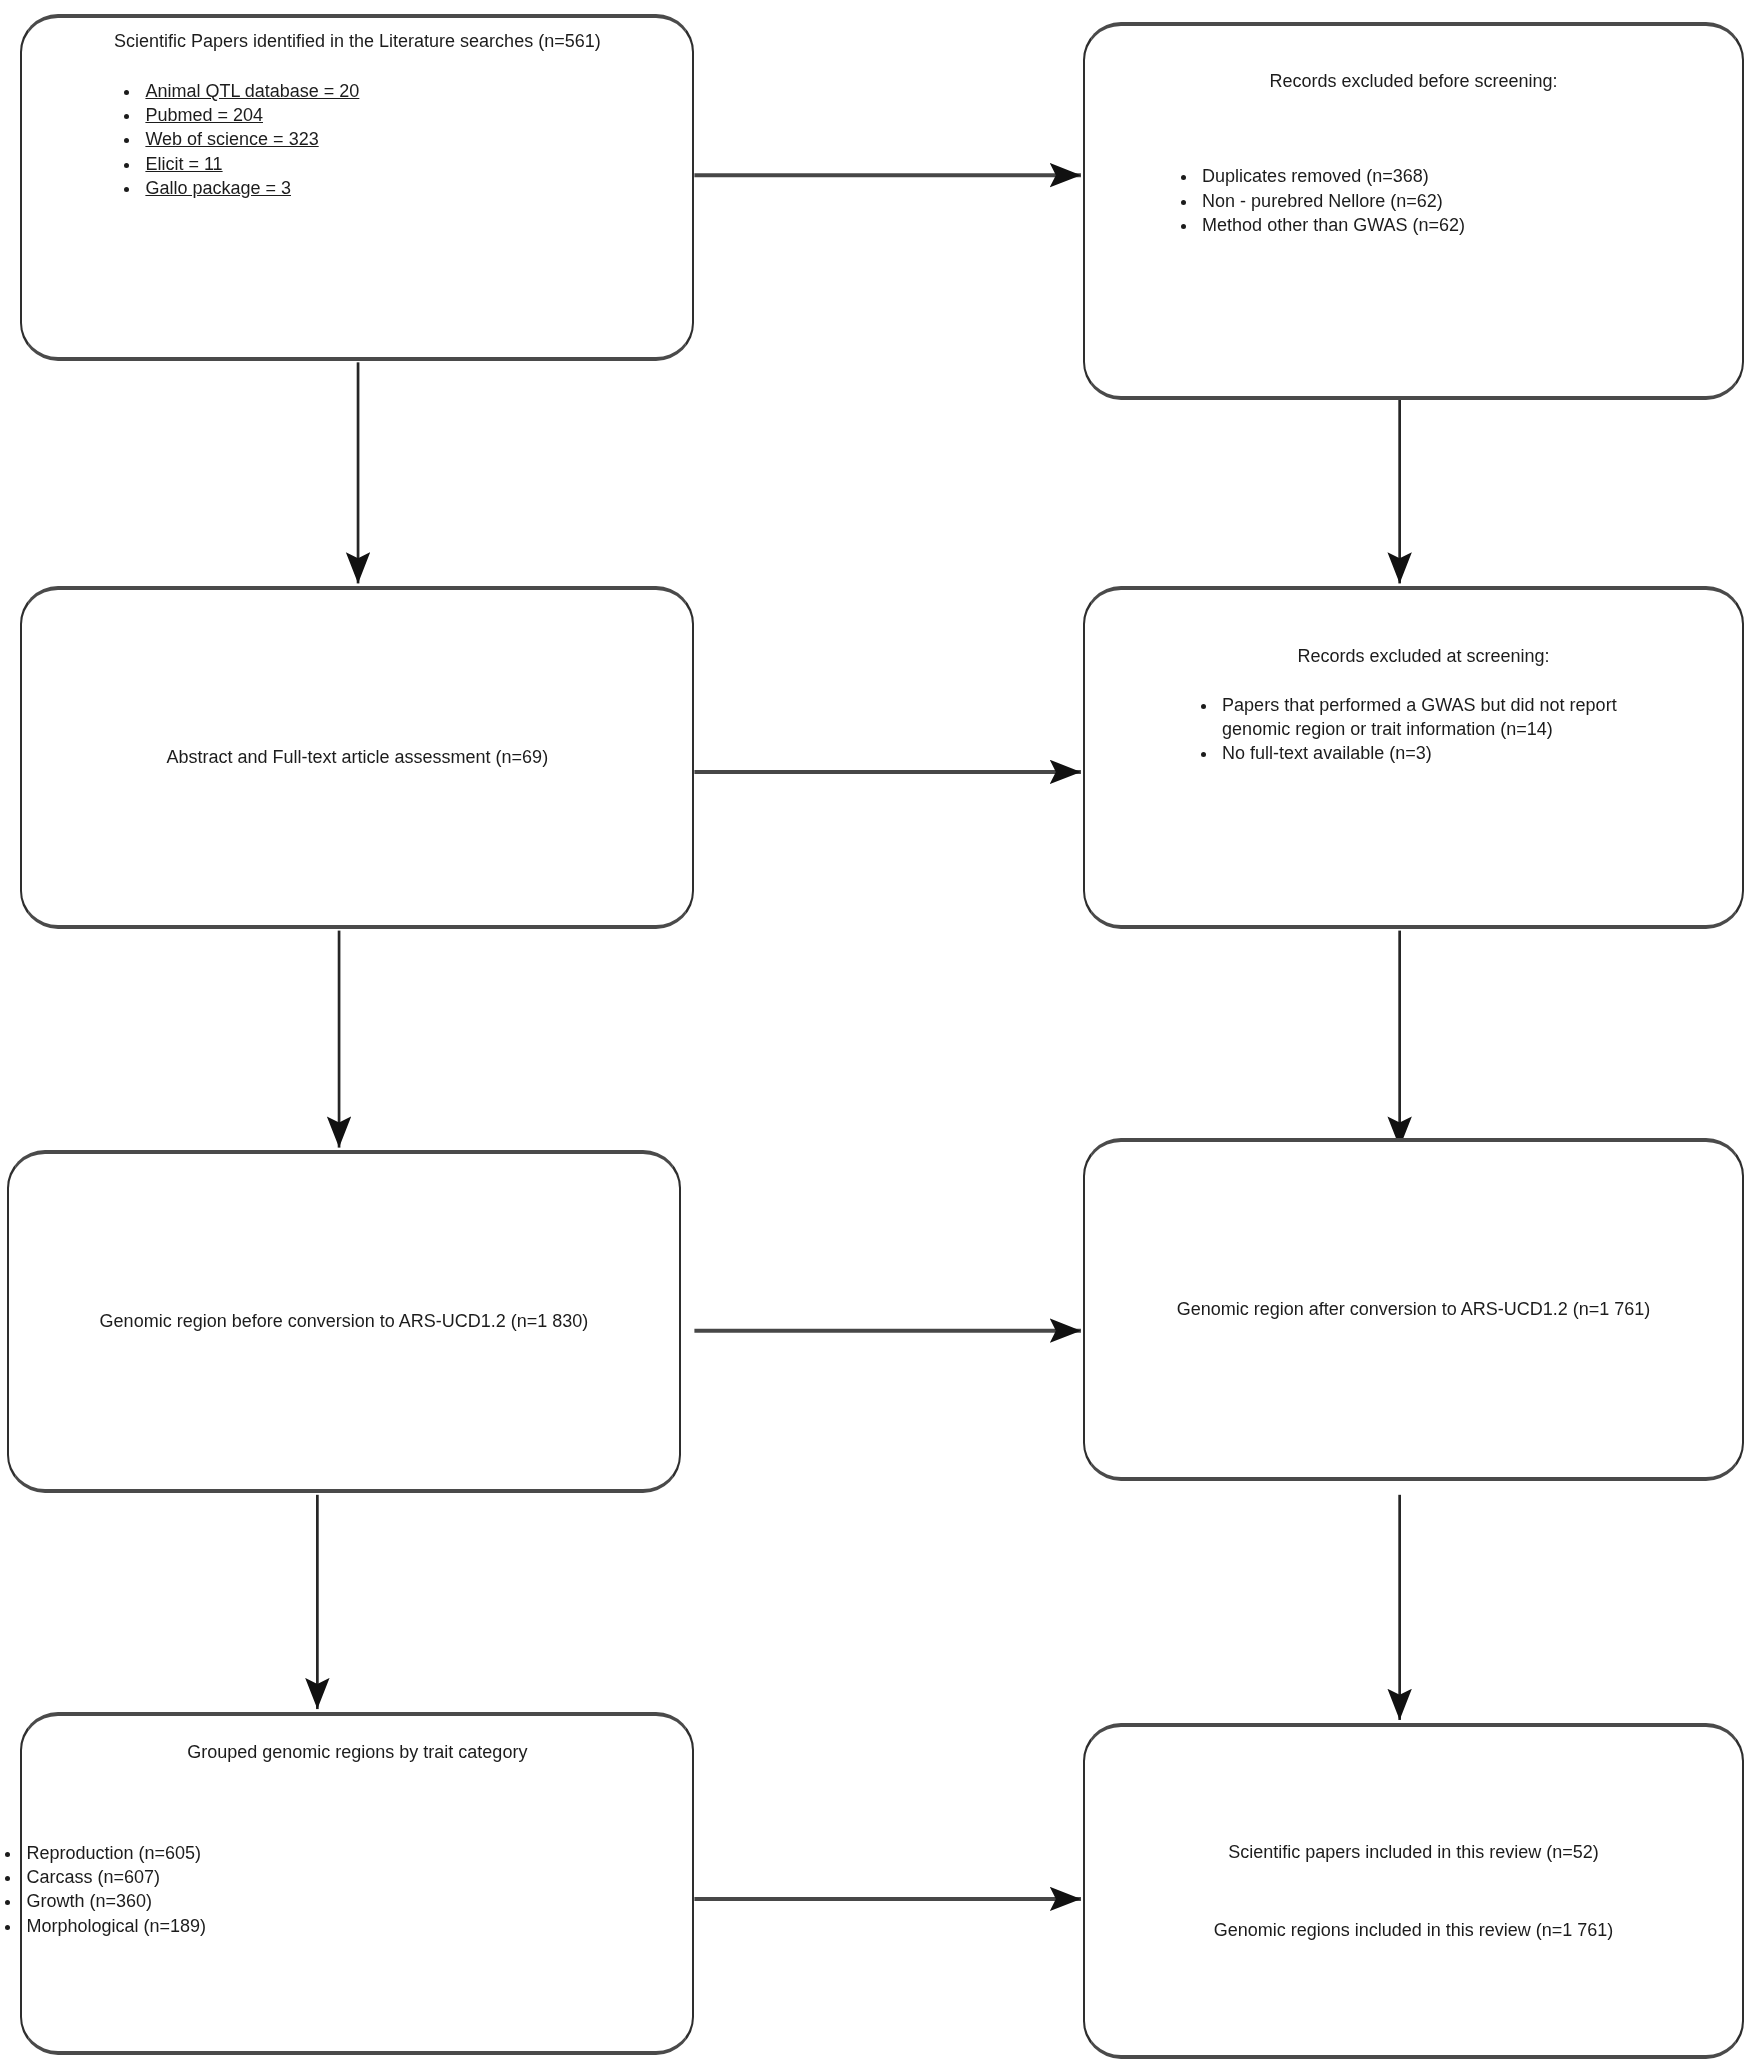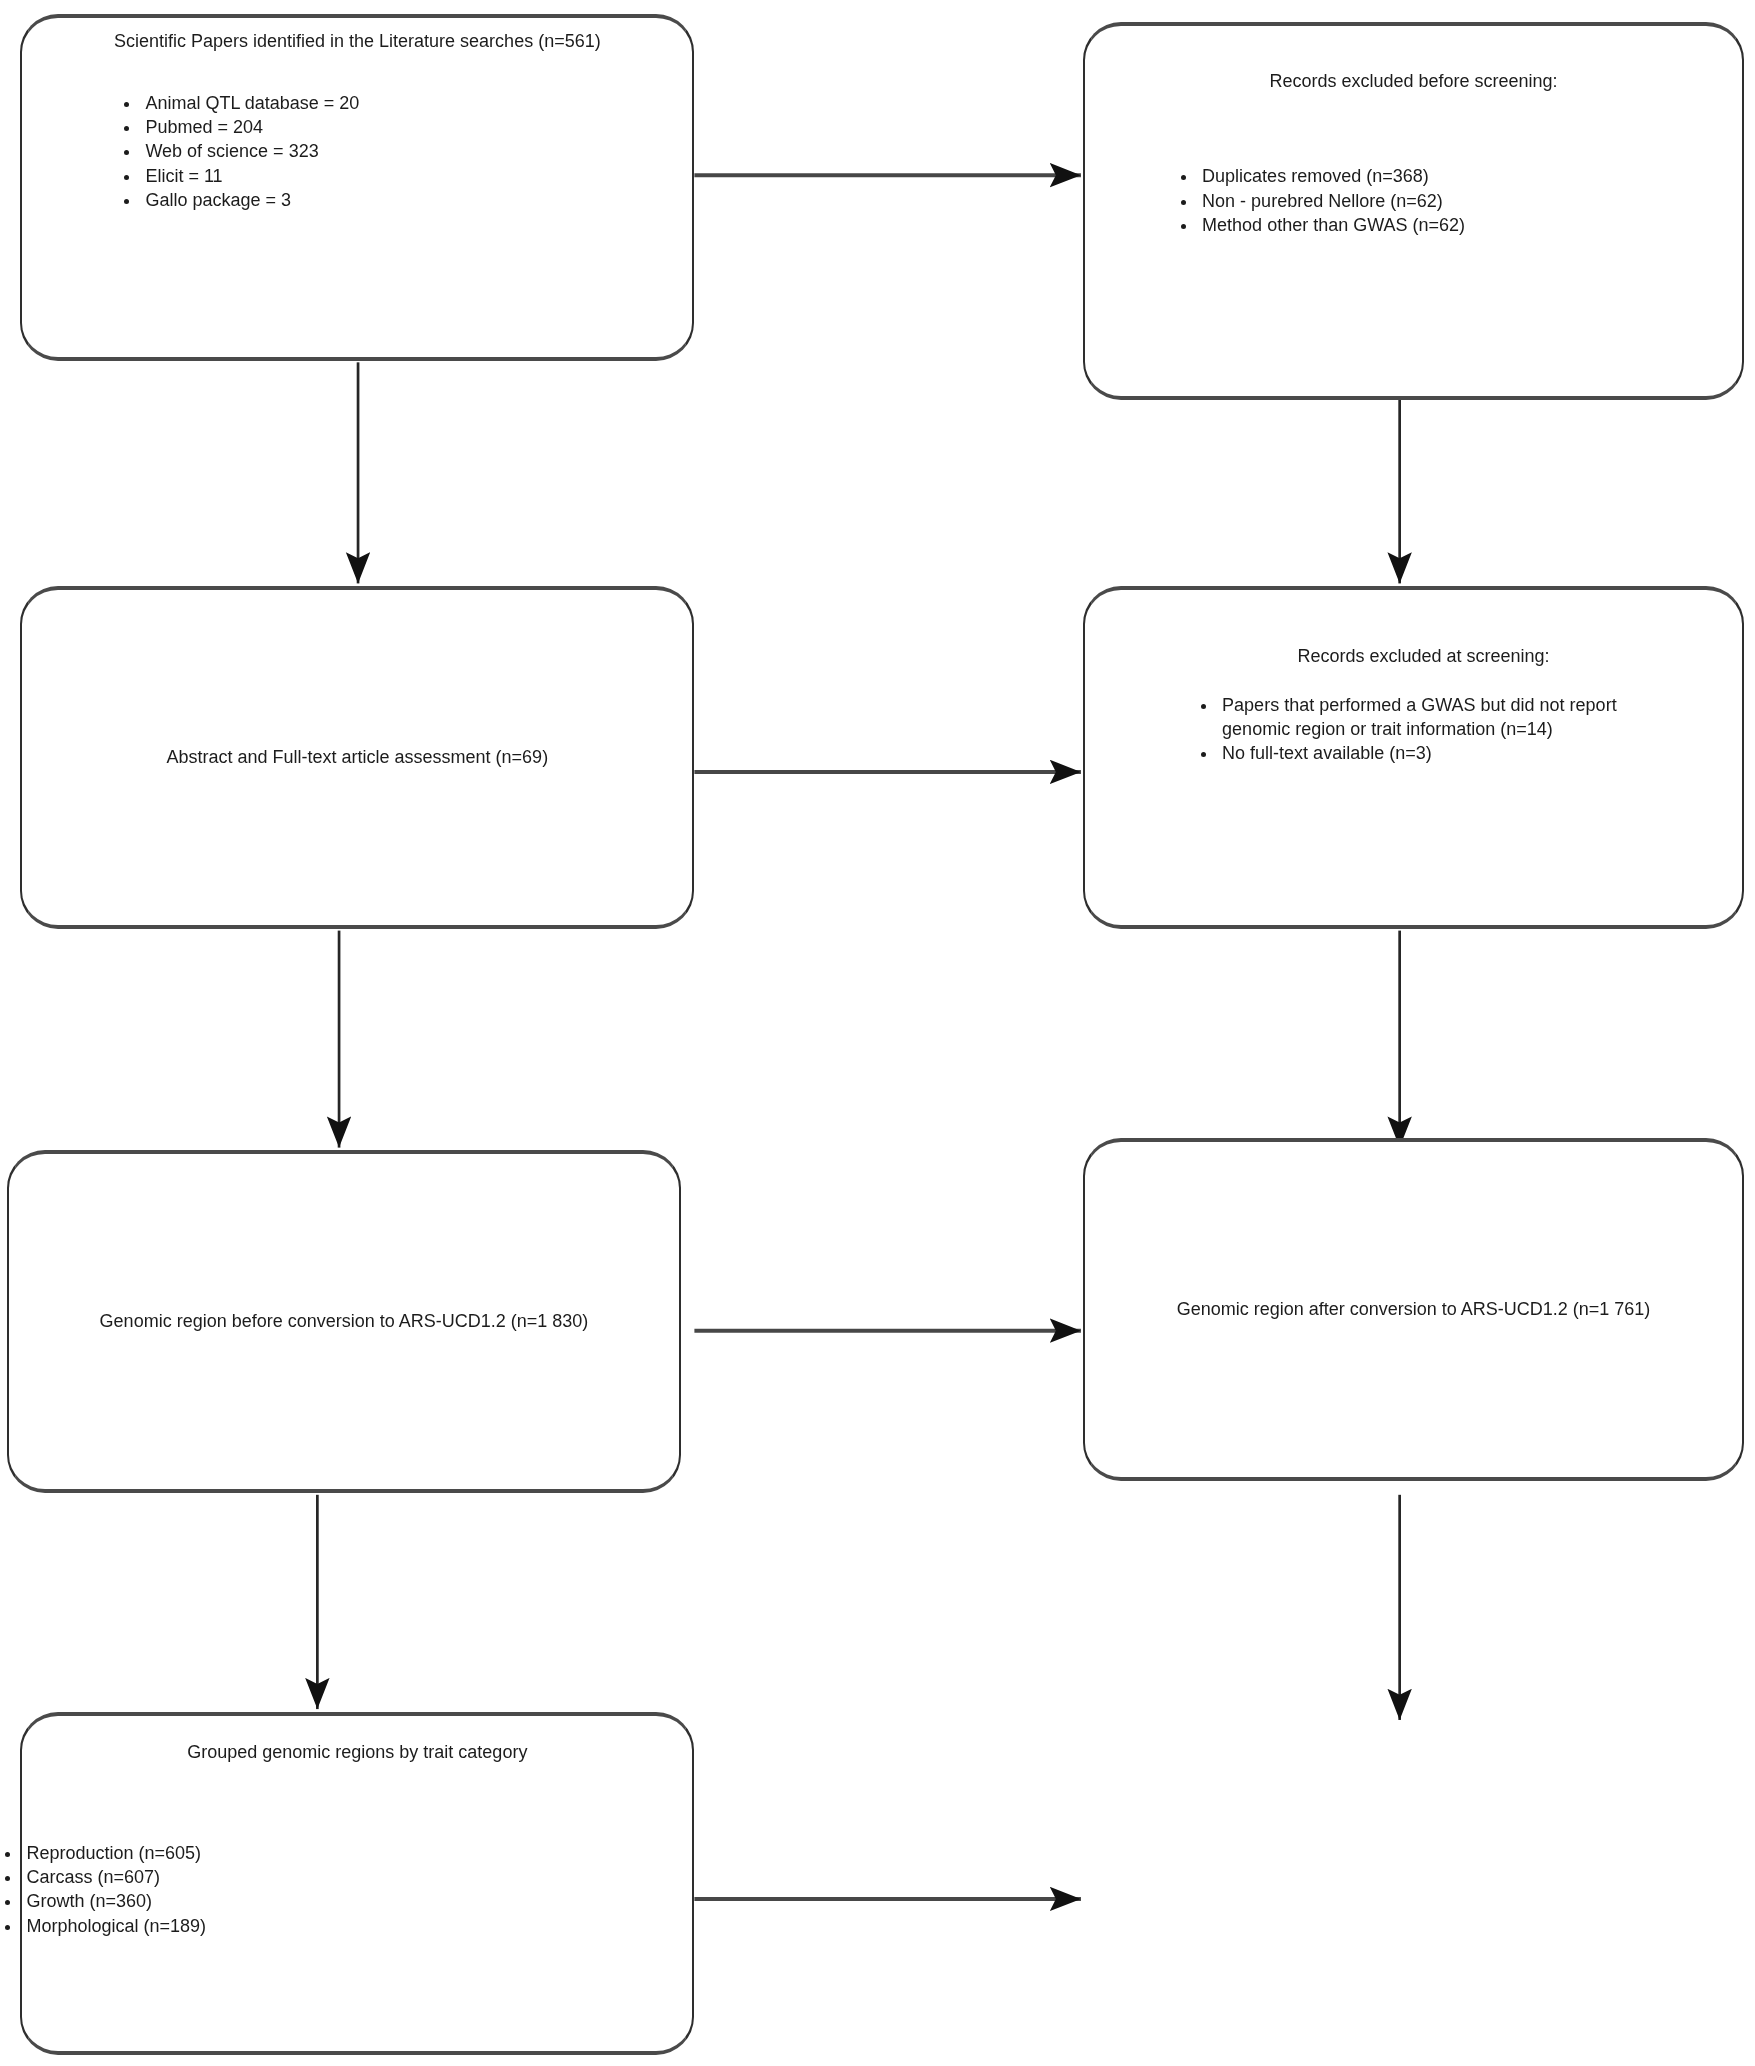--- a/index.html
+++ b/index.html
@@ -37,21 +37,21 @@
   .box ul {
     margin: 0;
     padding: 0;
     list-style: disc;
     text-align: left;
   }
   .box li { padding-left: 4.1px; }
 
   
   .b1 { left: 20.3px;   top: 13.6px;  width: 674px; height: 347px; padding-top: 11px; }
-  .b1 ul { margin-top: 38px; padding-left: 119px; padding-right: 25px; }
+  .b1 ul { margin-top: 26px; padding-left: 119px; padding-right: 25px; text-decoration: underline; }
   .b2 { left: 1083px; top: 22px;  width: 661px; height: 378px; padding-top: 43px; }
   .b2 ul { margin-top: 71px; padding-left: 113px; padding-right: 20.3px; }
 
   
   .b3 { left: 20.3px;   top: 586px; width: 674px; height: 343px;
         display: flex; align-items: center; justify-content: center; }
   .b3 .box-title { padding: 0 41px; }
   .b4 { left: 1083px; top: 586px; width: 661px; height: 343px; padding-top: 54px; padding-left: 20px; }
   .b4 ul { margin-top: 24.4px; padding-left: 113px; padding-right: 85px; }
 
@@ -140,15 +140,19 @@
   <div class="box b7">
     <div class="box-title">Grouped genomic regions by trait category</div>
     <ul>
       <li>Reproduction (n=605)</li>
       <li>Carcass (n=607)</li>
       <li>Growth (n=360)</li>
       <li>Morphological (n=189)</li>
     </ul>
   </div>
 
+  <div class="box b8">
+    <div class="box-title">Scientific papers included in this review (n=52)</div>
+    <div class="box-title">Genomic regions included in this review (n=1 761)</div>
+  </div>
 
 </div>
 
 
 </body></html>

